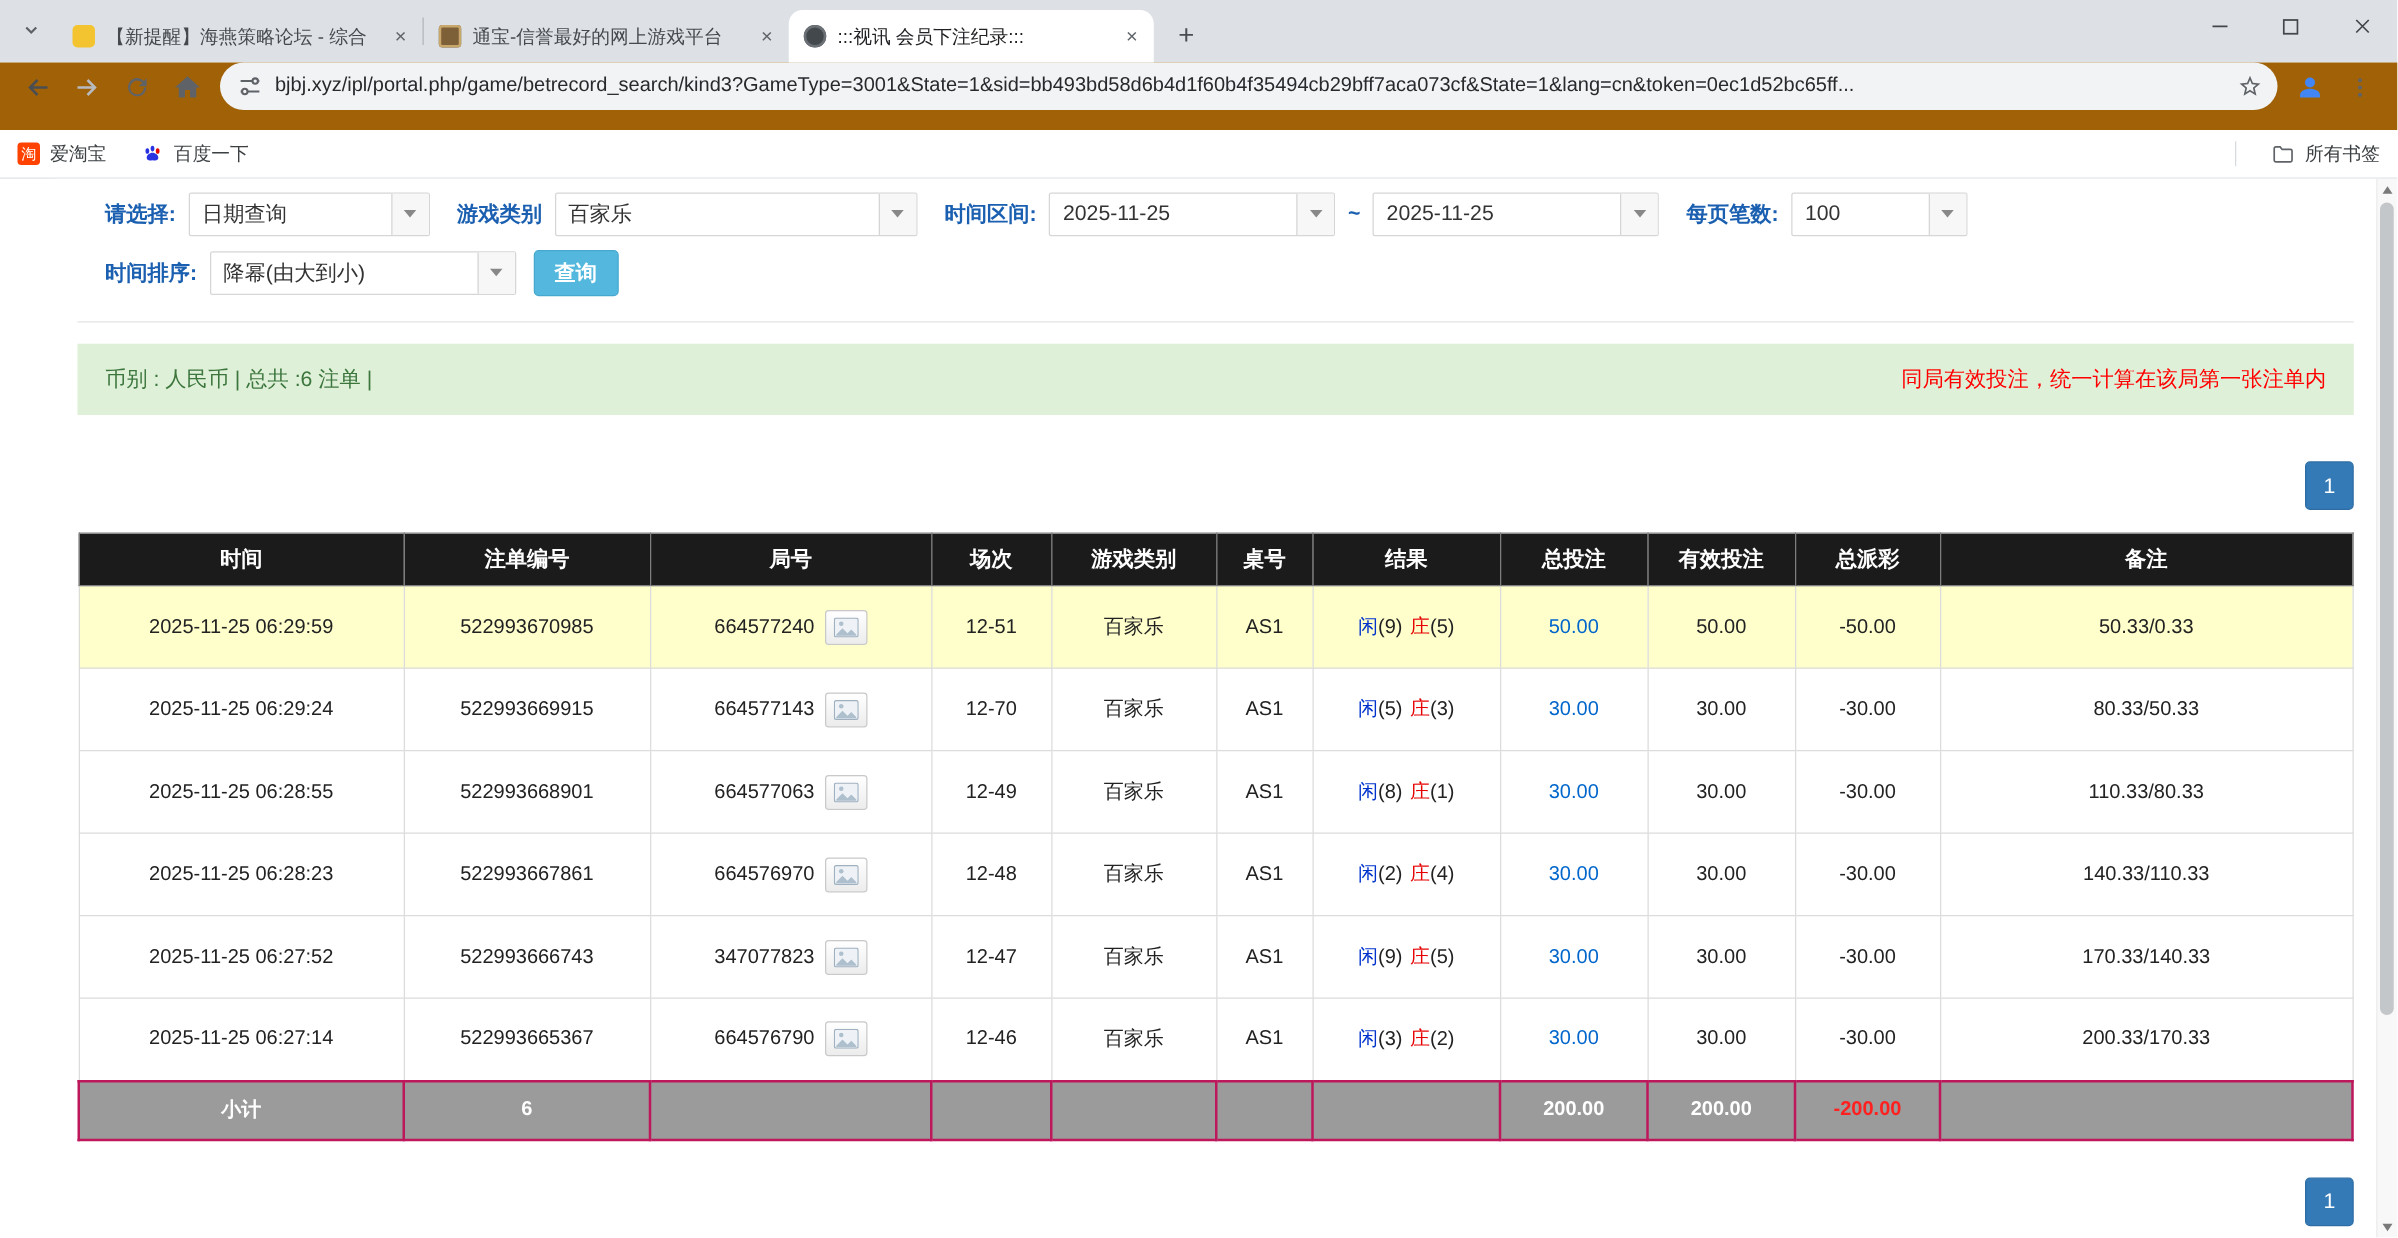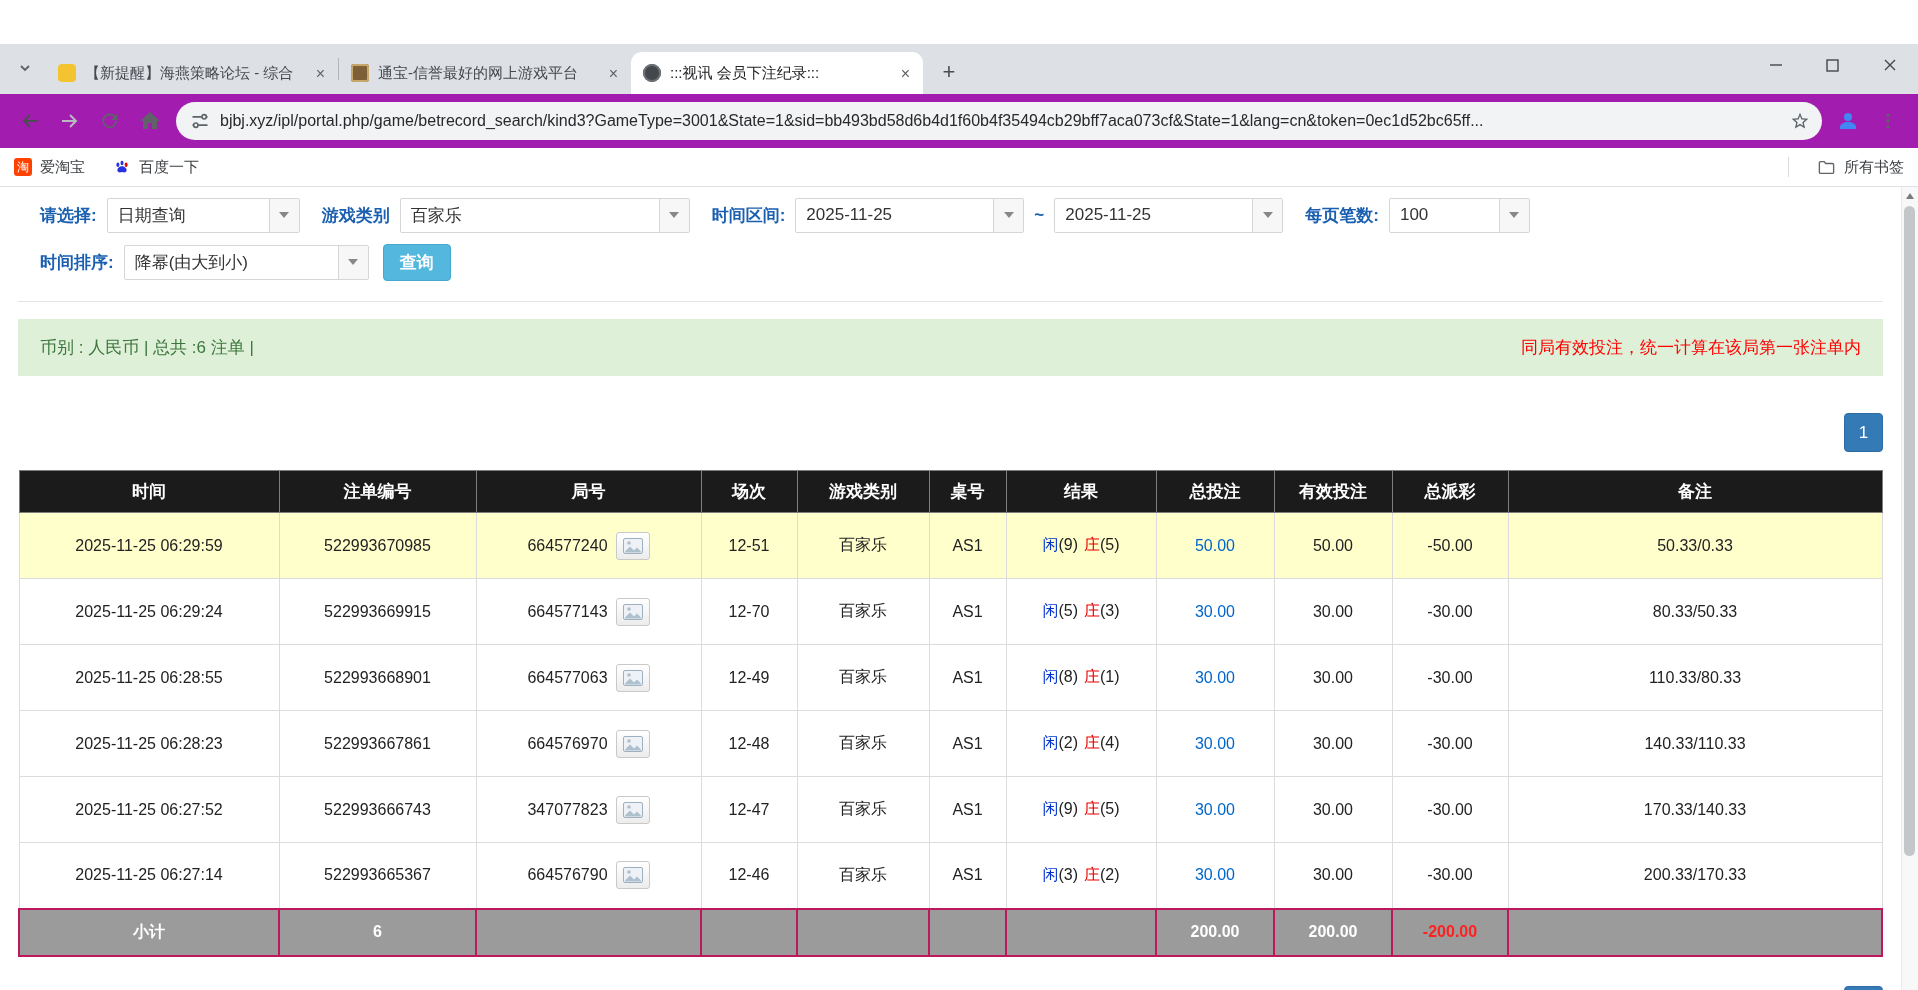--- a/index.html
+++ b/index.html
@@ -1,49 +1,49 @@
 <!DOCTYPE html>
 <html><head>
 <meta charset="utf-8">
 <style>
   * { box-sizing:border-box; margin:0; padding:0; }
   html,body { width:1918px; height:990px; overflow:hidden; }
   body { font-family:"Liberation Sans","DejaVu Sans",sans-serif; background:#fff; }
   button { font-family:inherit; cursor:default; }
 
   
-  .tabstrip { height:50px; background:#dde1e6; display:flex; align-items:flex-end; padding-left:6px;margin-top:44px; }
+  .tabstrip { height:50px; background:#dde1e6; display:flex; align-items:flex-end; padding-left:6px; }
   .tab-chevron-btn { width:34px; height:34px; margin:0 4px 0 2px; border:none; background:transparent; display:flex; align-items:center; justify-content:center; border-radius:50%; align-self:center; }
   .tab { width:292px; height:42px; display:flex; align-items:center; gap:9px; padding:0 8px 0 12px; border-radius:11px 11px 0 0; color:#45494d; font-size:15px; }
   .tab.active { background:#fff; color:#202124; }
   .tab .fav { width:18px; height:18px; flex:0 0 auto; }
   .fav-forum { background:#f4c430; border-radius:4px; }
   .fav-tongbao { background:#7d5f38; border-radius:3px; box-shadow:inset 0 0 0 2px #c8a76b; }
   .fav-betrecord { background:#43484d; border-radius:50%; box-shadow:inset 0 0 0 2px #6a7075; }
   .tab .ttl { flex:1; white-space:nowrap; overflow:hidden; }
   .tab .tclose { width:19px; height:19px; border:none; background:transparent; color:#5f6368; font-size:16px; line-height:17px; border-radius:50%; flex:0 0 auto; }
   .tabsep { width:1px; height:22px; background:#b2b6bb; align-self:center; }
   .newtab-btn { width:32px; height:32px; margin:0 0 6px 10px; border:none; background:transparent; font-size:22px; color:#4a4e52; border-radius:50%; }
   .wincontrols { margin-left:auto; display:flex; align-self:flex-start; }
   .winbtn { width:57px; height:42px; border:none; background:transparent; display:flex; align-items:center; justify-content:center; }
 
-  .toolbar { height:54px; background:#a21caf; display:flex; align-items:center; padding:0 10px; }
+  .toolbar { height:54px; background:#a16207; display:flex; align-items:flex-start; padding:0 10px; }
   .navbtn { width:40px; height:40px; border:none; background:transparent; border-radius:50%; display:flex; align-items:center; justify-content:center; flex:0 0 auto; }
   .addressbar { flex:1; height:38px; background:#f1f3f4; border-radius:19px; display:flex; align-items:center; gap:10px; padding:0 6px 0 14px; margin:0 6px; min-width:0; }
   .addressbar .url { flex:1; font-size:16px; color:#27292c; white-space:nowrap; overflow:hidden; }
   .star-btn { width:32px; height:32px; border:none; background:transparent; border-radius:50%; display:flex; align-items:center; justify-content:center; }
 
   .bookmarksbar { height:39px; background:#fff; border-bottom:1px solid #e0e2e6; display:flex; align-items:center; padding:0 14px; gap:28px; }
   .bm { display:flex; align-items:center; gap:8px; border:none; background:transparent; font-size:15px; color:#3c4043; }
   .bm-fav-taobao { width:18px; height:18px; background:#ff4200; color:#fff; border-radius:3px; font-size:12px; line-height:18px; text-align:center; display:inline-block; }
   .bm-spacer { flex:1; }
   .bm-divider { width:1px; height:20px; background:#d7dade; }
 
   
-  .page { display:flex; height:847px; }
+  .page { display:flex; height:847px;padding-left:44px; }
   .content { flex:1; overflow:hidden; background:#fff; min-width:0; }
 
   .vscroll { width:17px; background:#f8f8f8; border-left:1px solid #ececec; position:relative; flex:0 0 auto; }
   .vs-arrow { position:absolute; left:0; width:16px; height:17px; display:flex; align-items:center; justify-content:center; }
   .vs-up { top:0; } .vs-down { bottom:0; }
   .tri-up { width:0; height:0; border-left:4px solid transparent; border-right:4px solid transparent; border-bottom:6px solid #7a7a7a; }
   .tri-down { width:0; height:0; border-left:4px solid transparent; border-right:4px solid transparent; border-top:6px solid #7a7a7a; }
   .vs-thumb { position:absolute; left:2px; right:3px; top:19px; height:650px; background:#c4c7ca; border-radius:6px; }
 
   

